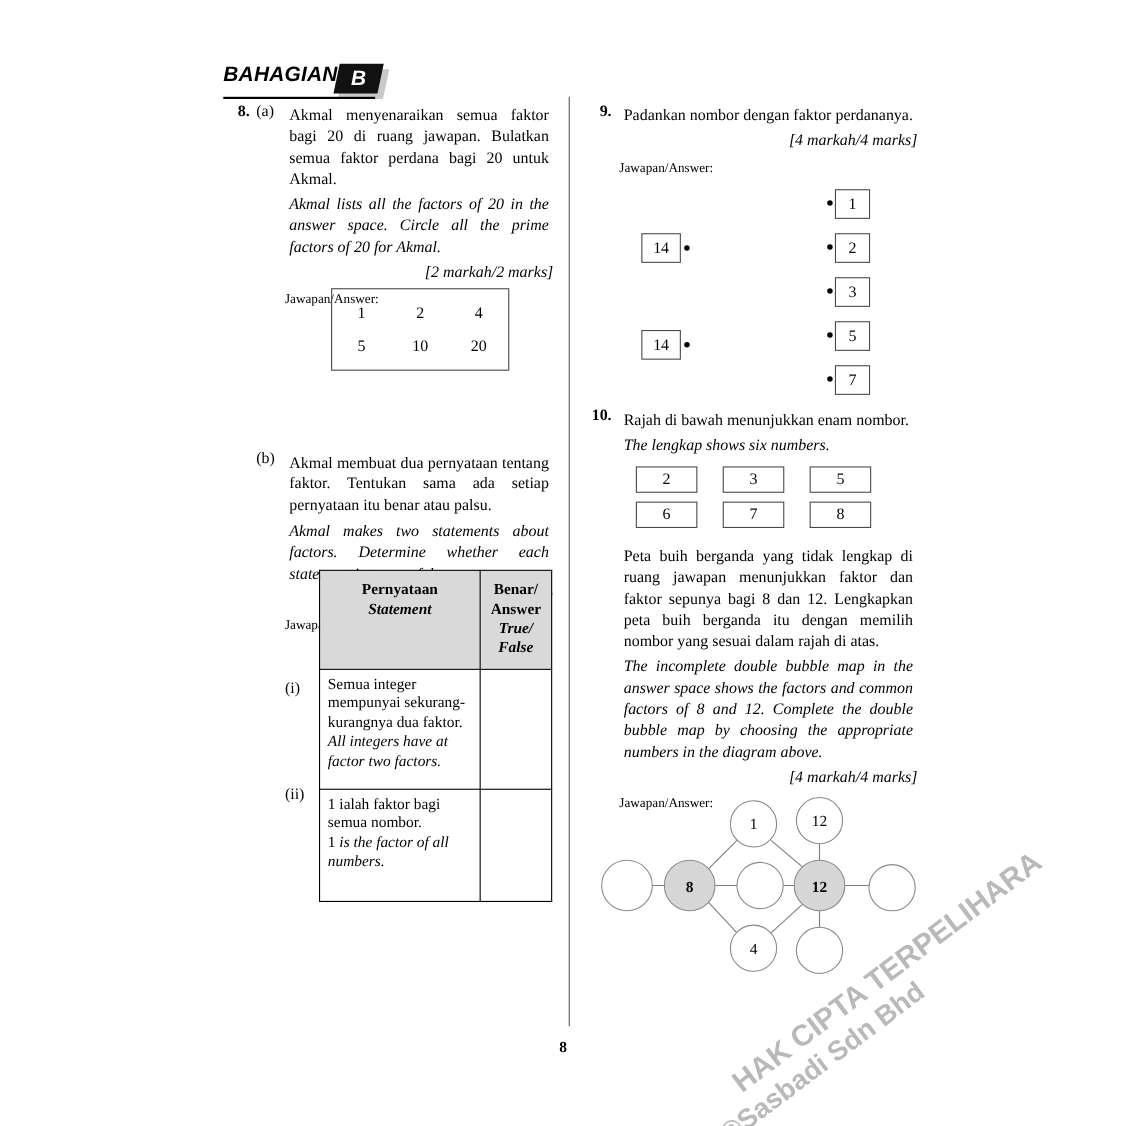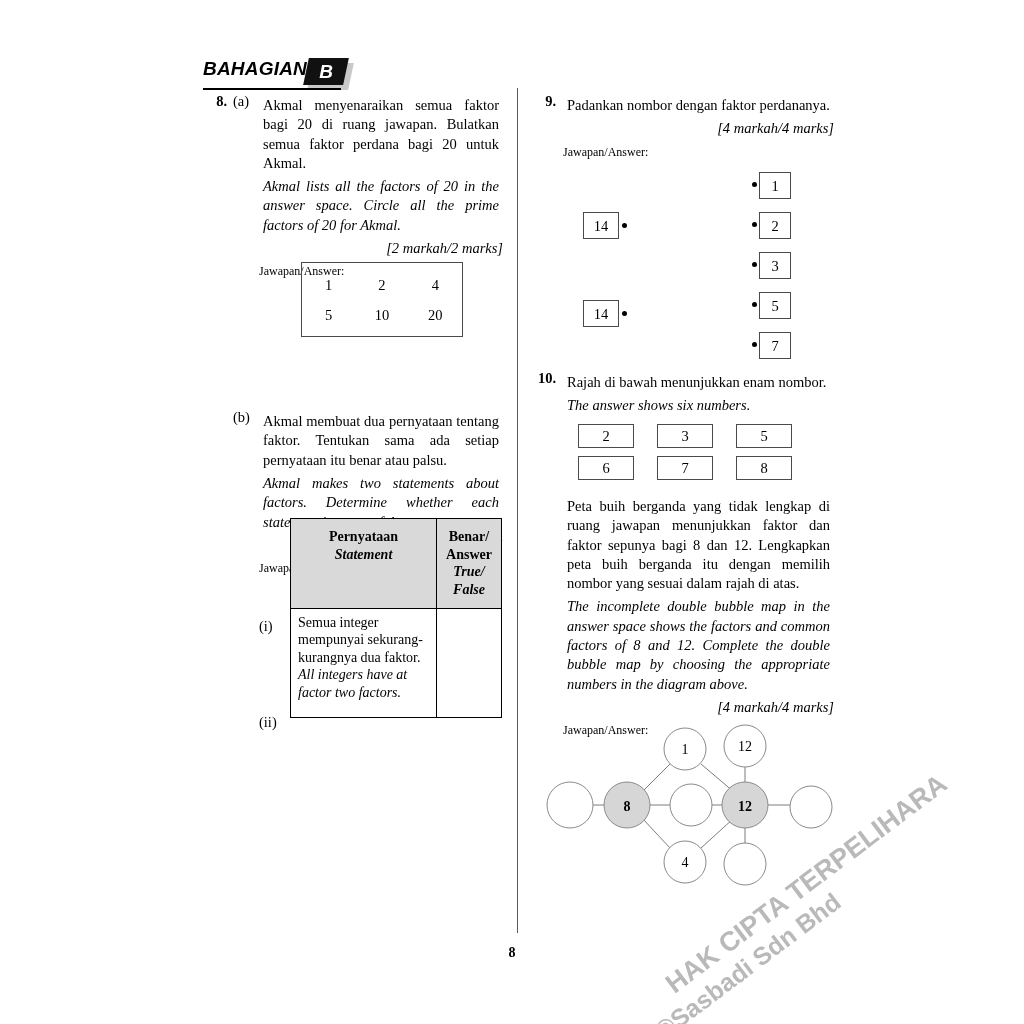--- a/index.html
+++ b/index.html
@@ -365,40 +365,50 @@
         </tr>
       </thead>
       <tbody>
         <tr>
           <td style="height:95px;">
             <div>Semua integer mempunyai sekurang-kurangnya dua faktor.</div>
             <div class="tf-cell-en">All integers have at factor two factors.</div>
           </td>
           <td></td>
         </tr>
+        <tr>
+          <td style="height:88px;">
+            <div>1 ialah faktor bagi semua nombor.</div>
+            <div>
+              <span>1</span>
+              <span class="tf-cell-en">is the factor of all numbers.</span>
+            </div>
+          </td>
+          <td></td>
+        </tr>
       </tbody>
     </table>
   </div>
 
   <div class="col-right">
 
     <div class="qrow">
       <div class="qnum qnum-r">9.</div>
       <div class="qbody">
         <p class="bm nojust">Padankan nombor dengan faktor perdananya.</p>
         <p class="marks">[4 markah/4 marks]</p>
         <p class="answer-label">Jawapan/Answer:</p>
       </div>
     </div>
 
     <div class="qrow" style="margin-top:208px;">
       <div class="qnum qnum-r">10.</div>
       <div class="qbody">
         <p class="bm nojust">Rajah di bawah menunjukkan enam nombor.</p>
-        <p class="en nojust">The answer shows six numbers.</p>
+        <p class="en nojust">The lengkap shows six numbers.</p>
         <div style="height:74px;"></div>
         <p class="bm">Peta buih berganda yang tidak lengkap di ruang jawapan menunjukkan faktor dan faktor sepunya bagi 8 dan 12. Lengkapkan peta buih berganda itu dengan memilih nombor yang sesuai dalam rajah di atas.</p>
         <p class="en">The incomplete double bubble map in the answer space shows the factors and common factors of 8 and 12. Complete the double bubble map by choosing the appropriate numbers in the diagram above.</p>
         <p class="marks">[4 markah/4 marks]</p>
         <p class="answer-label">Jawapan/Answer:</p>
       </div>
     </div>
 
   </div>
 

